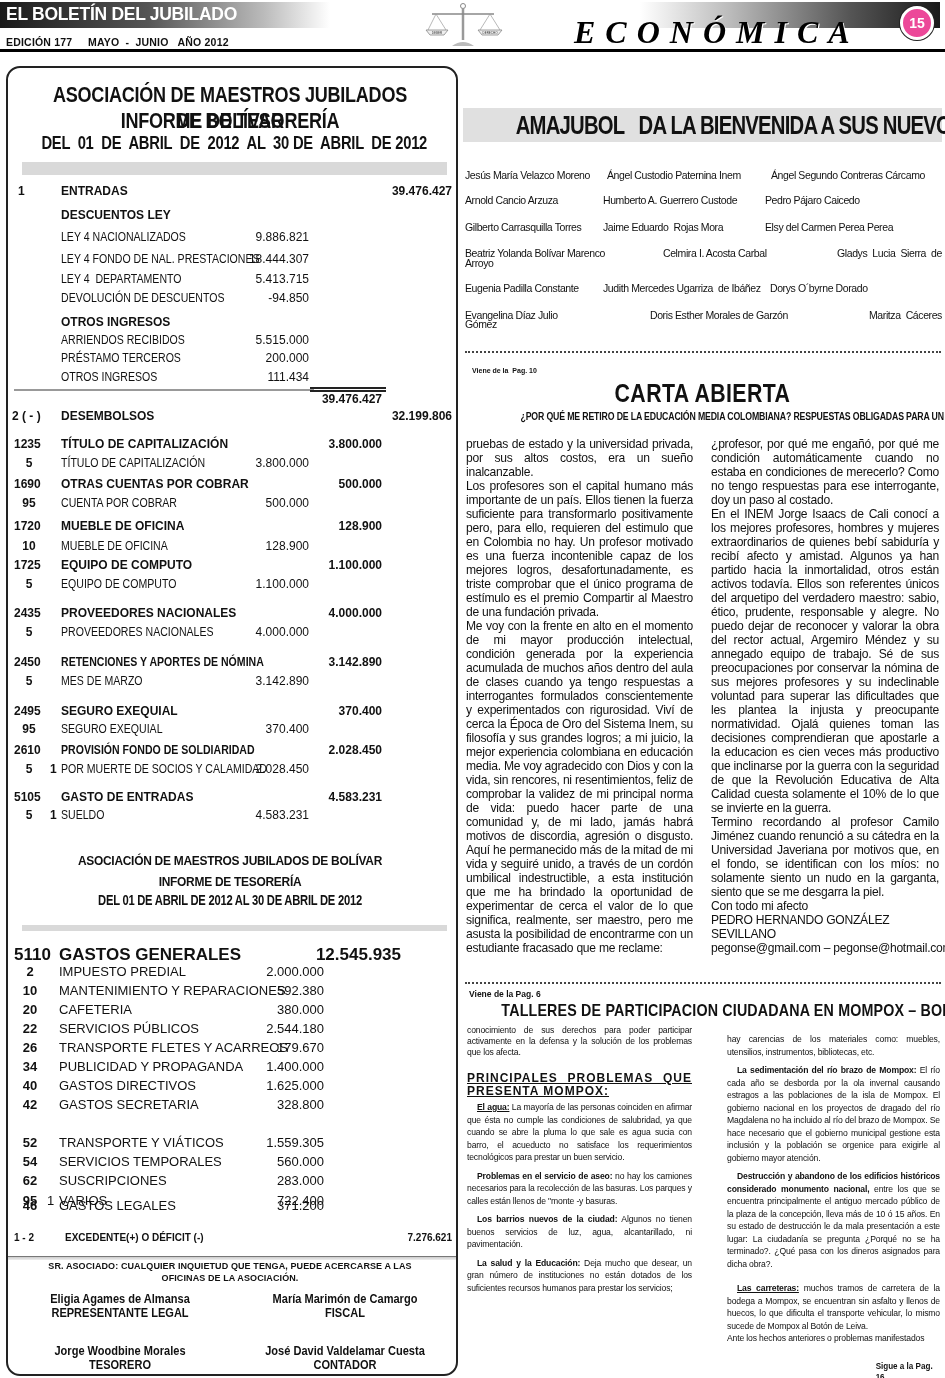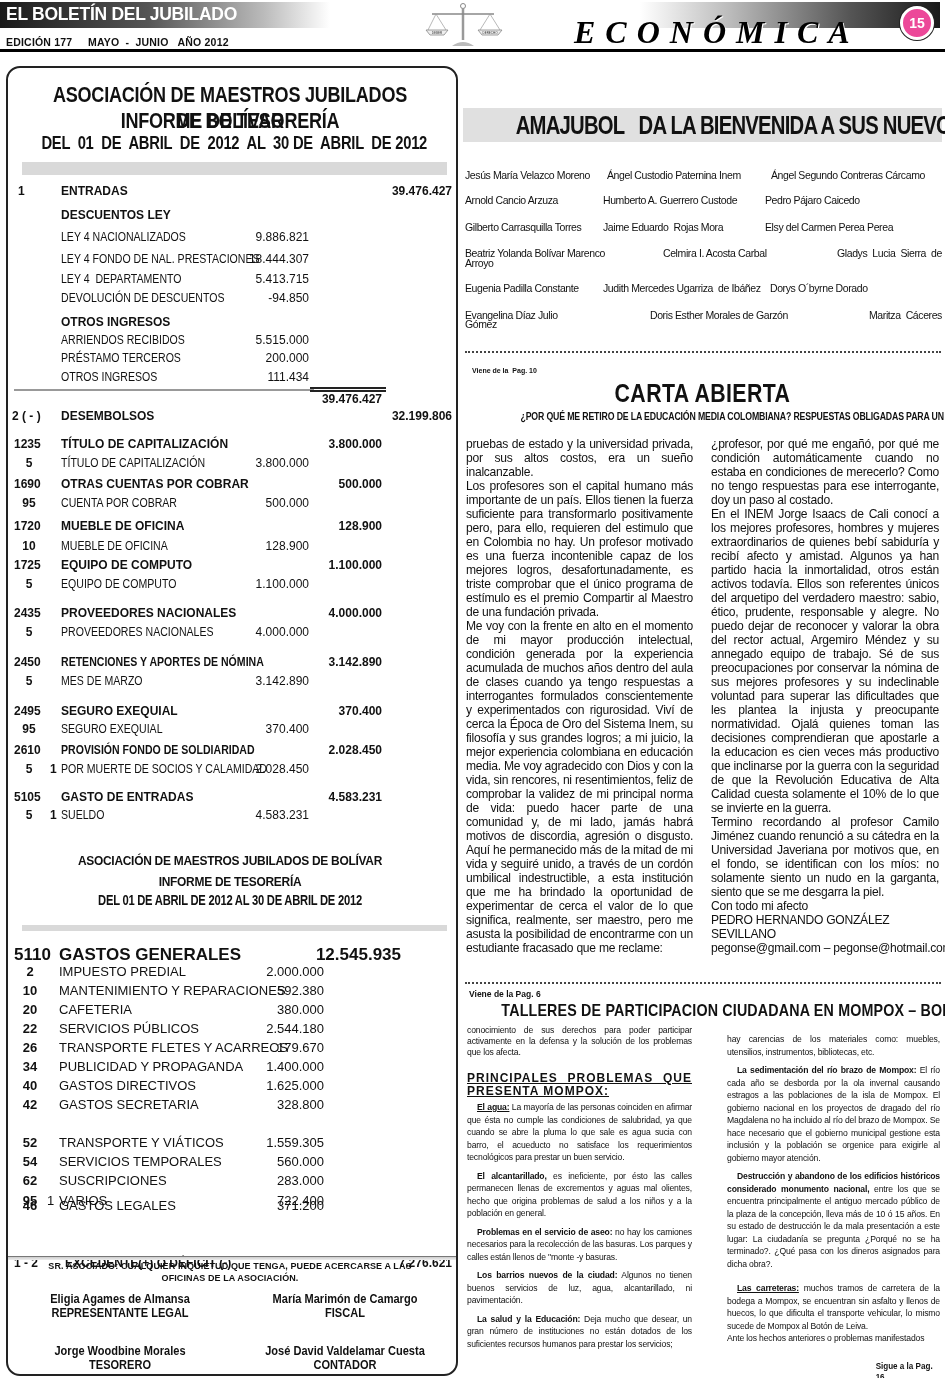--- a/index.html
+++ b/index.html
@@ -49,21 +49,21 @@
   .tl-double { position: absolute; left: 296px; top: 0; width: 76px; height: 5px;
     border-top: 2px solid #222; border-bottom: 2px solid #222; }
 
   .gg-row { position: absolute; left: 0; width: 460px; height: 19px; font-size: 13px; }
   .gg-row span { position: absolute; white-space: nowrap; }
   .gg-code { left: 16px; width: 28px; text-align: center; font-weight: bold; }
   .gg-label { left: 59px; }
   .gg-amt { right: 136px; text-align: right; }
   .gg-amt-total { right: 59px; text-align: right; font-weight: bold; }
 
-  .excedente { position: absolute; left: 0; top: 1232px; width: 460px; height: 20px; font-weight: bold; font-size: 12px; margin-top: 24px; }
+  .excedente { position: absolute; left: 0; top: 1232px; width: 460px; height: 20px; font-weight: bold; font-size: 10px; }
   .excedente span { position: absolute; }
   .exc-rule { position: absolute; left: 8px; top: 1256px; width: 448px; height: 4px;
     border-top: 1px solid #777; background: linear-gradient(#ccc, #eee); }
   .notice { position: absolute; left: 30px; top: 1260px; width: 400px; text-align: center;
     font-size: 9px; font-weight: bold; line-height: 12px; letter-spacing: 0.1px; }
   .sig { position: absolute; text-align: center; font-size: 12px; font-weight: bold; line-height: 14px;
     transform: scaleX(0.92); }
 
   
   .rc-banner { position: absolute; left: 463px; top: 108px; width: 479px; height: 34px; background: #e0e0e0; }
@@ -433,21 +433,20 @@
 
 <div class="dots" style="top:982px;"></div>
 
 <div class="continued" style="left:469px;top:989px;font-size:8.5px;">Viene de la Pag. 6</div>
 <div class="talleres-title">TALLERES DE PARTICIPACION CIUDADANA EN MOMPOX – BOLIVAR</div>
 
 <div class="small-text" style="left:467px;top:1025px;width:225px;">
   <p style="line-height:11px;">conocimiento de sus derechos para poder participar activamente en la defensa y la solución de los problemas que los afecta.</p>
   <p class="gap u" style="letter-spacing:1px;margin-top:14px;font-size:12px;">PRINCIPALES PROBLEMAS QUE PRESENTA MOMPOX:</p>
   <p class="ind" style="margin-top:4px;"><span class="u">El agua:</span><span> La mayoría de las personas coinciden  en afirmar que ésta no cumple las condiciones de salubridad, ya que cuando se abre la pluma lo que sale es agua sucia con barro, el acueducto no satisface los  requerimientos tecnológicos para prestar un buen servicio.</span></p>
-  <p class="ind gap"><span class="sb">El alcantarillado,</span><span> es ineficiente, por ésto las calles permanecen llenas de excrementos y aguas mal olientes, hecho que origina problemas de salud a los niños y a la población en general.</span></p>
   <p class="ind gap"><span class="sb">Problemas en el servicio de aseo:</span><span> no hay los camiones necesarios para la recolección de las basuras. Los parques y calles están llenos de "monte -y basuras.</span></p>
   <p class="ind gap"><span class="sb">Los barrios nuevos de la ciudad:</span><span> Algunos no tienen buenos servicios de luz, agua, alcantarillado, ni pavimentación.</span></p>
   <p class="ind gap"><span class="sb">La salud y la Educación:</span><span> Deja mucho que desear, un gran número de instituciones no están dotados de los suficientes recursos humanos para prestar los servicios;</span></p>
 </div>
 
 <div class="small-text" style="left:727px;top:1033px;width:213px;">
   <p>hay carencias de los materiales como: muebles, utensilios, instrumentos, bibliotecas, etc.</p>
   <p class="ind gap"><span class="sb">La sedimentación del río brazo de Mompox:</span><span> El río cada año se desborda por la ola invernal causando estragos a las poblaciones de la isla de Mompox. El gobierno nacional en los proyectos de dragado del  río Magdalena no ha incluido al río del brazo de Mompox. Se hace necesario que el gobierno municipal gestione esta inclusión y la población se orgenice para exigirle al gobierno mayor atención.</span></p>
   <p class="ind gap"><span class="sb">Destrucción y abandono de los edificios históricos considerado monumento nacional,</span><span> entre los que se encuentra principalmente el antiguo mercado público de la plaza de la concepción, lleva más de 10 ó 15 años. En su estado de destrucción le da mala presentación a este lugar: La ciudadanía se pregunta ¿Porqué no se ha terminado?. ¿Qué pasa con los dineros asignados para dicha obra?.</span></p>
   <p class="ind" style="margin-top:12px;"><span class="u">Las carreteras:</span><span> muchos tramos de carretera de la bodega a Mompox, se encuentran sin asfalto y llenos de huecos, lo que dificulta el transporte vehicular, lo mismo sucede de Mompox al Botón de Leiva.</span></p>

